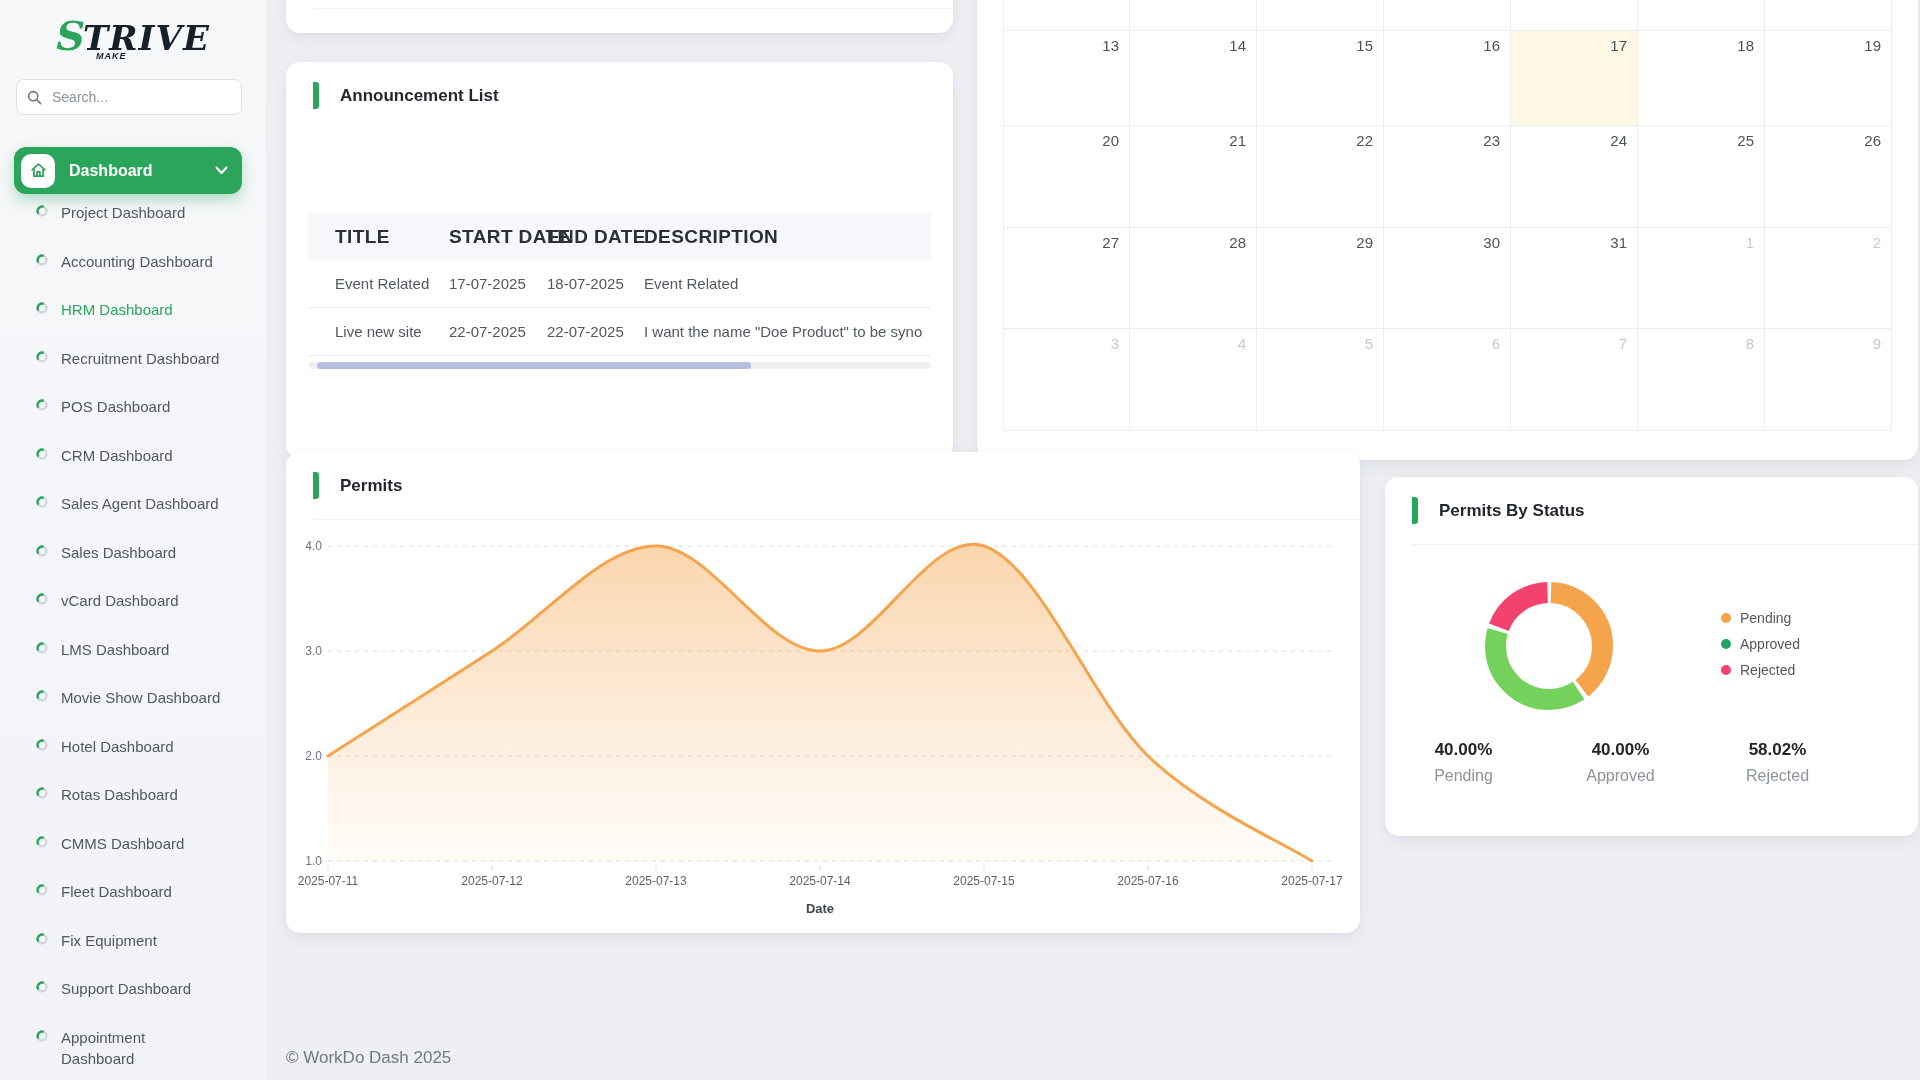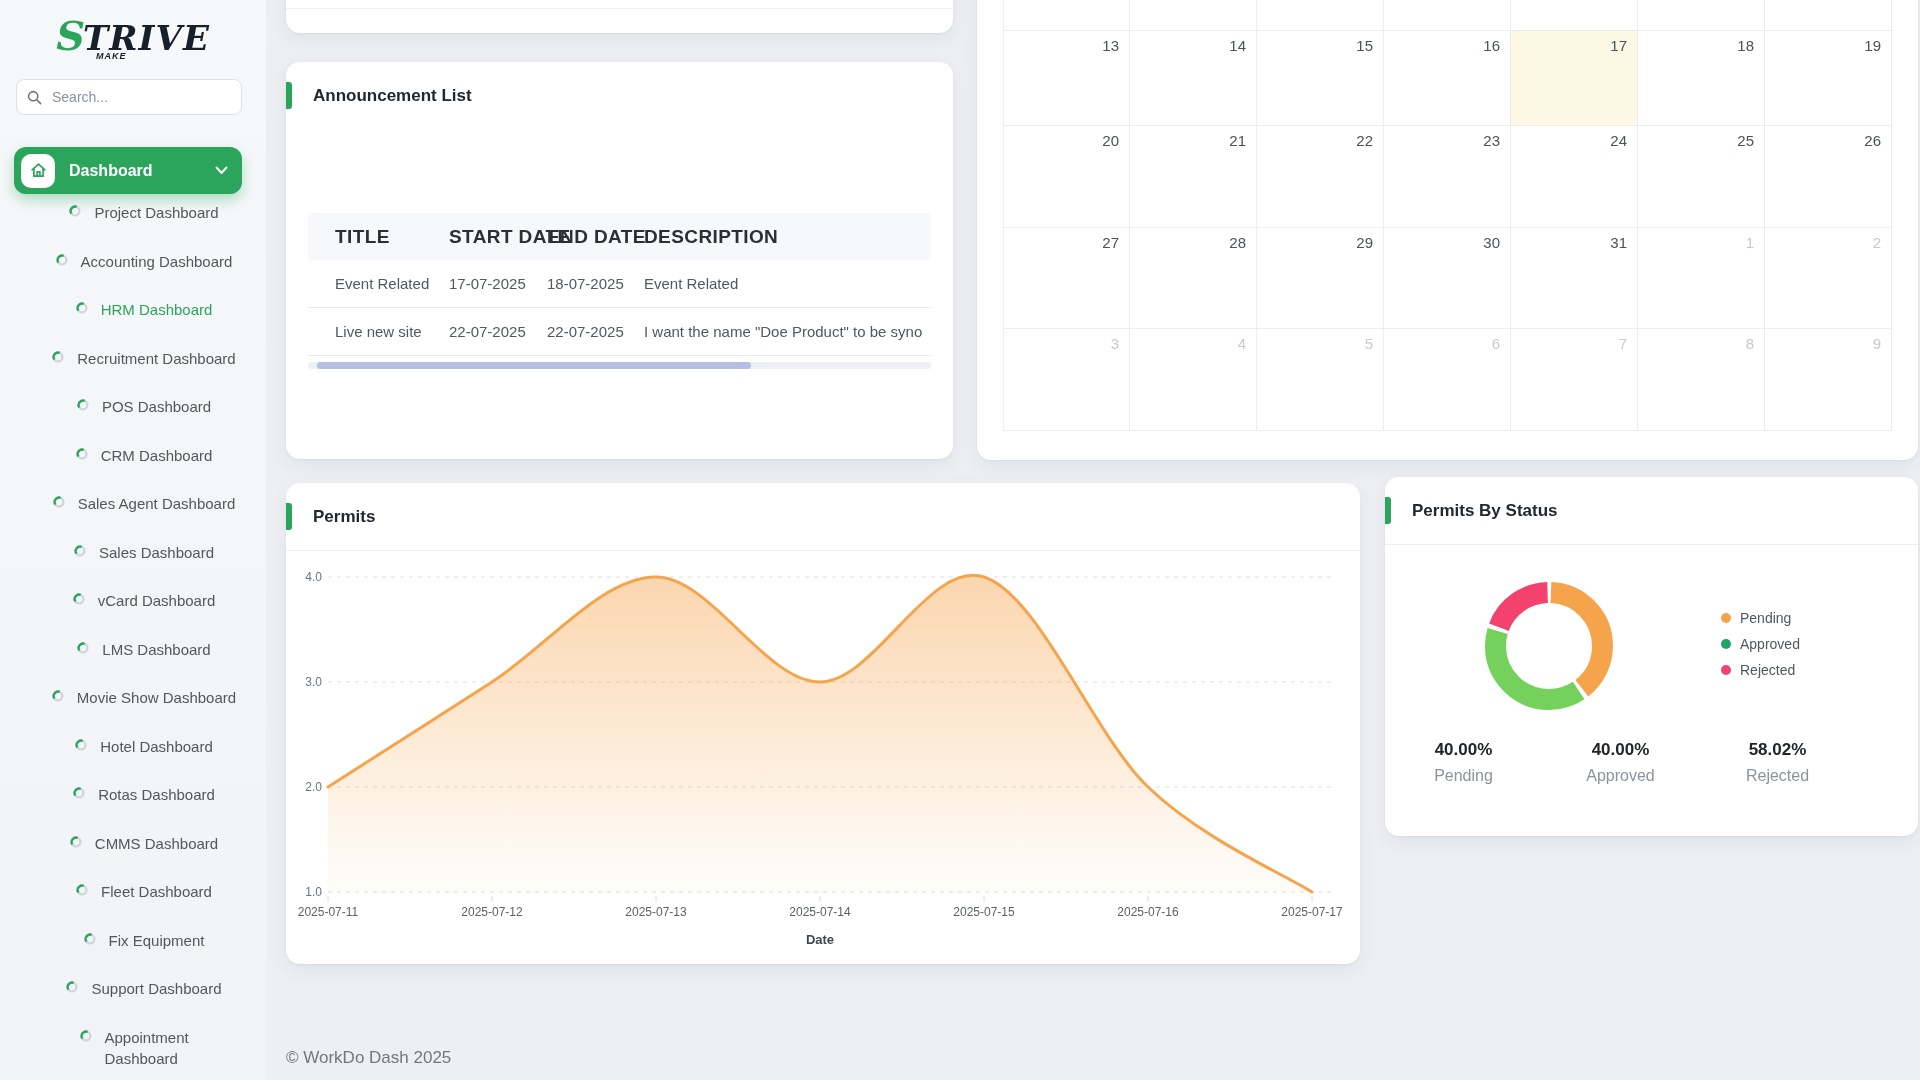--- a/index.html
+++ b/index.html
@@ -25,30 +25,30 @@
     color:#495057;width:100%;font-family:"Liberation Sans",sans-serif;}
   .search input::placeholder{color:#8a929b;}
   .dash-btn{position:absolute;left:14px;top:147px;width:228px;height:47px;border:none;
     background:#2BA55B;border-radius:12px;display:flex;align-items:center;cursor:pointer;
     padding:0 14px 0 7px;box-sizing:border-box;box-shadow:0 6px 14px rgba(43,165,91,.35);}
   .dash-ic{width:34px;height:34px;background:#fff;border-radius:10px;display:flex;
     align-items:center;justify-content:center;margin-right:14px;}
   .dash-btn .dash-label{color:#fff;font-size:16px;font-weight:bold;flex:1;text-align:left;}
   .nav{position:absolute;left:14px;top:199px;width:238px;}
   .nav-item{display:flex;align-items:flex-start;min-height:48.5px;cursor:pointer;
-    padding-left:22px;box-sizing:border-box;justify-content:center;}
+    padding-left:22px;box-sizing:border-box;}
   .nav-item .dot{flex:0 0 auto;margin-top:6px;margin-right:13px;}
   .nav-item .lbl{font-size:15px;color:#51585e;line-height:21px;padding-top:3px;}
   .nav-item.active .lbl{color:#2BA55B;}
   .nav-item.wrap .lbl{max-width:104px;}
 
   
   .card{position:absolute;background:#fff;border-radius:14px;
     box-shadow:0 6px 18px rgba(45,55,75,.07),0 1px 2px rgba(45,55,75,.05);
-    box-sizing:border-box;}
+    box-sizing:border-box;padding-left:27px;}
   .card-title-row{position:relative;height:67px;display:flex;align-items:center;}
   .accent{position:absolute;left:0;top:20px;width:6px;height:27px;background:#2BA55B;
     border-radius:0 3px 3px 0;}
   .card-title{font-size:17px;font-weight:bold;color:#232830;margin-left:27px;}
   .hdr-border{border-bottom:1px solid #edf0f2;}
 
   
   #card-top{left:286px;top:-80px;width:667px;height:113px;}
   #card-top .inner-line{margin-top:88px;border-top:1px solid #eef0f3;}
 
@@ -73,21 +73,21 @@
   .cal-row{display:grid;grid-template-columns:repeat(7,1fr);
     border-bottom:1px solid #ebedf0;}
   .cal-row:first-child{border-top:none;}
   .cal-cell{border-right:1px solid #ebedf0;position:relative;text-align:right;
     padding:6px 10px 0 0;box-sizing:border-box;font-size:15px;color:#4b5259;cursor:pointer;}
   .cal-cell:first-child{border-left:1px solid #eef0f2;}
   .cal-cell.muted{color:#c3cad0;}
   .cal-cell.hl{background:#FCF8E3;}
 
   
-  #card-permits{left:286px;top:483px;width:1074px;height:481px;}
+  #card-permits{left:286px;top:452px;width:1074px;height:481px;}
   #card-permits .card-title-row{margin:0 0;}
   #permits-svg{position:absolute;left:0;top:67px;}
   .yt{font-size:12px;fill:#6b7280;}
   .xt{font-size:12px;fill:#5b6168;}
   .xlab{font-size:13px;font-weight:bold;fill:#3f454c;}
 
   
   #card-status{left:1385px;top:477px;width:533px;height:359px;}
   #donut-svg{position:absolute;left:14px;top:85px;}
   .legend{position:absolute;left:336px;top:128px;}

